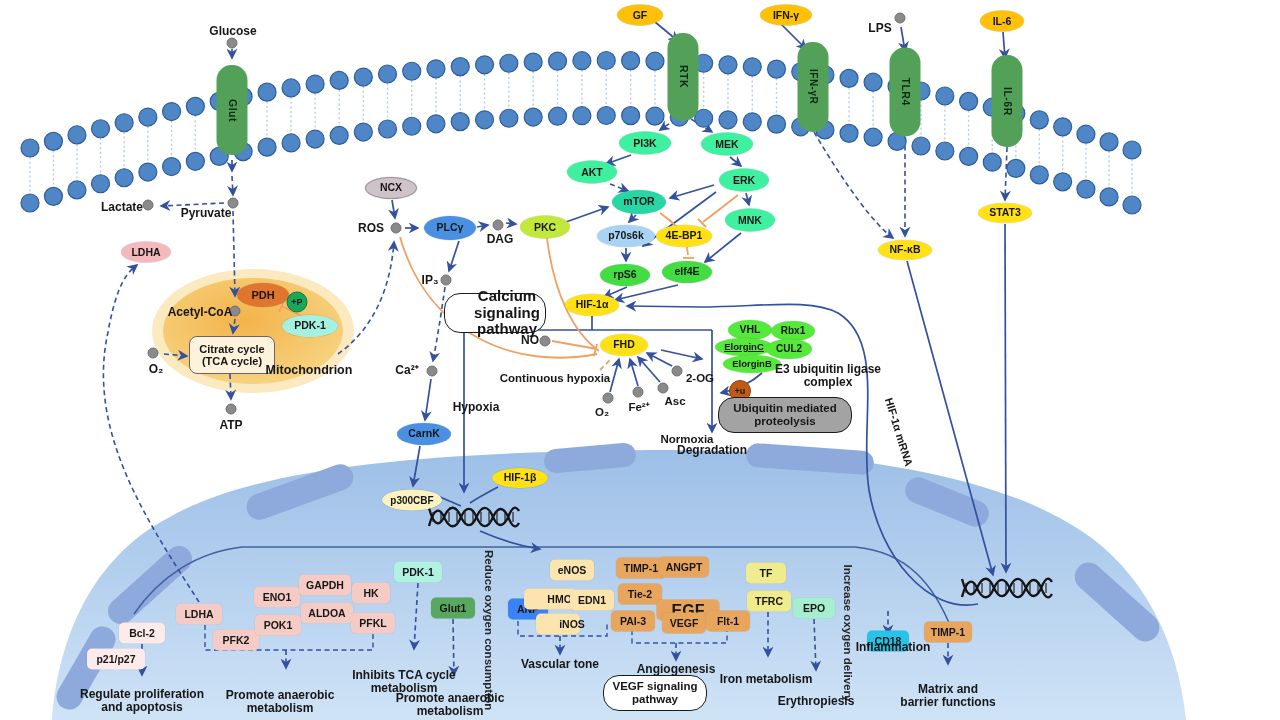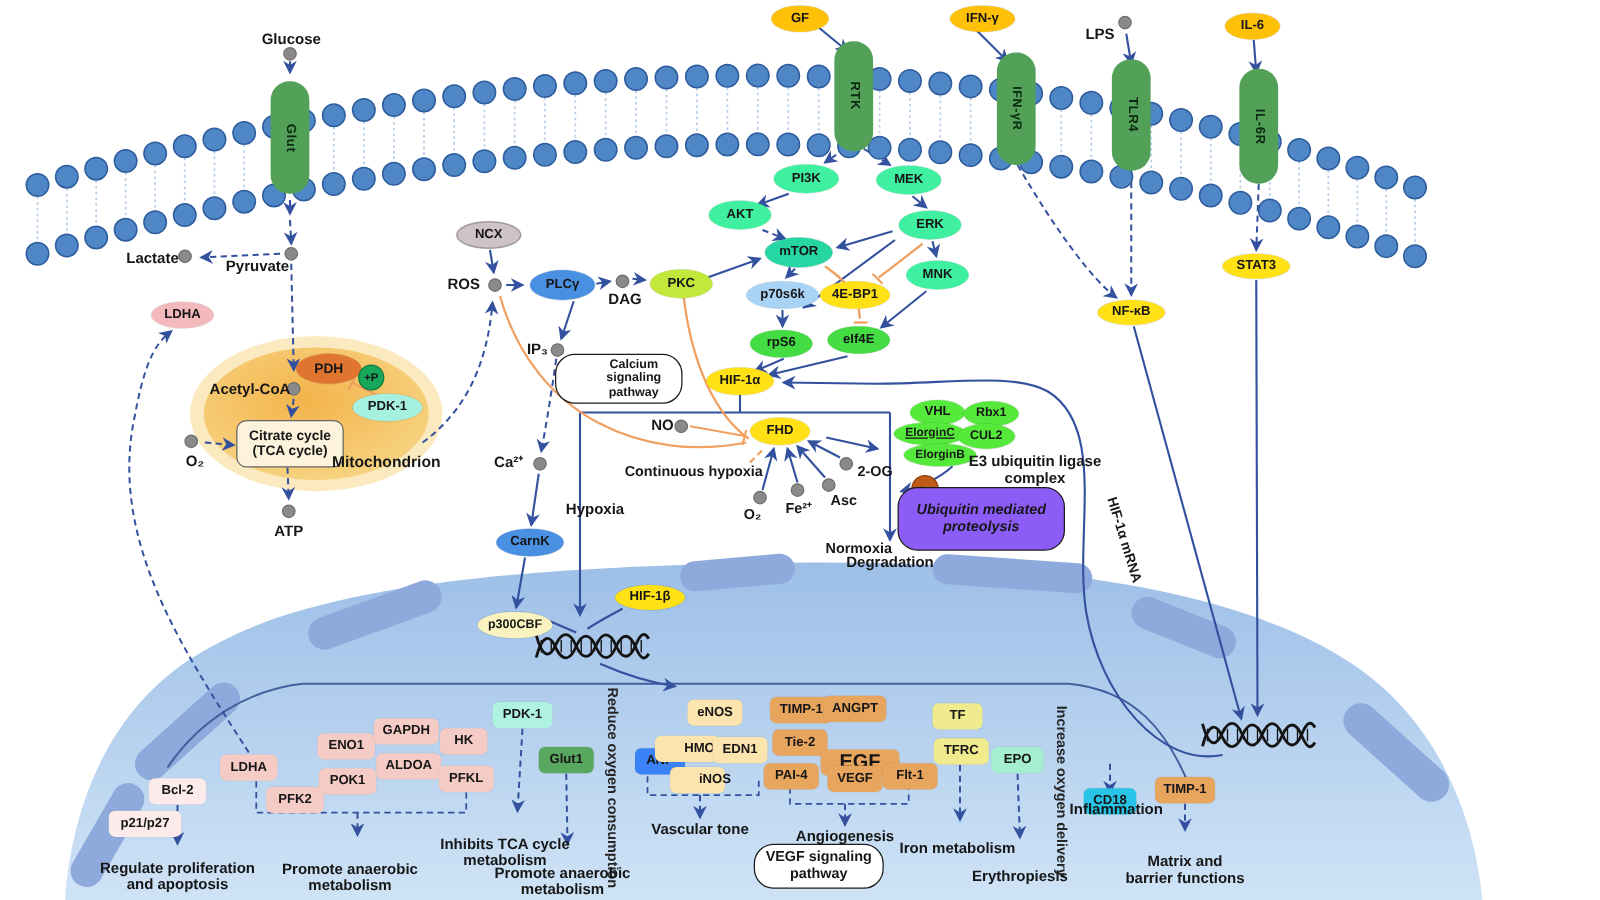--- a/index.html
+++ b/index.html
@@ -377,21 +377,21 @@
 (TCA cycle)</div>
       <div class="nd t" style="left: 156px; top: 369px; width: 26px; height: 15px; font-size: 12px;">O₂</div>
       <div class="nd t" style="left: 309px; top: 369px; width: 104px; height: 15px; font-size: 12.5px;">Mitochondrion</div>
       <div class="nd t" style="left: 231px; top: 425px; width: 36px; height: 15px; font-size: 12px;">ATP</div>
       <div class="nd e" style="left: 391px; top: 188px; width: 52px; height: 22px; background: rgb(207, 195, 202); font-size: 10.5px; border: 1px solid rgb(156, 146, 155);">NCX</div>
       <div class="nd t" style="left: 371px; top: 228px; width: 34px; height: 15px; font-size: 12px;">ROS</div>
       <div class="nd e" style="left: 450px; top: 228px; width: 52px; height: 24px; background: rgb(74, 144, 226); font-size: 10.5px;">PLCγ</div>
       <div class="nd t" style="left: 500px; top: 240px; width: 38px; height: 14px; font-size: 12px;">DAG</div>
       <div class="nd e" style="left: 545px; top: 227px; width: 50px; height: 23px; background: rgb(195, 232, 60); font-size: 10.5px;">PKC</div>
       <div class="nd t" style="left: 430px; top: 280px; width: 26px; height: 15px; font-size: 12px;">IP₃</div>
-      <div class="nd o" style="left: 495px; top: 303px; width: 102px; height: 40px; background: rgb(255, 255, 255); font-size: 10px; padding-left: 24px;">Calcium signaling
+      <div class="nd o" style="left: 495px; top: 313px; width: 102px; height: 40px; background: rgb(255, 255, 255); font-size: 15px; padding-left: 24px;">Calcium signaling
 pathway</div>
       <div class="nd e" style="left: 645px; top: 143px; width: 52px; height: 23px; background: rgb(63, 240, 161); font-size: 10.5px;">PI3K</div>
       <div class="nd e" style="left: 727px; top: 144px; width: 52px; height: 23px; background: rgb(63, 240, 161); font-size: 10.5px;">MEK</div>
       <div class="nd e" style="left: 592px; top: 172px; width: 50px; height: 23px; background: rgb(63, 240, 161); font-size: 10.5px;">AKT</div>
       <div class="nd e" style="left: 744px; top: 180px; width: 50px; height: 23px; background: rgb(63, 240, 161); font-size: 10.5px;">ERK</div>
       <div class="nd e" style="left: 639px; top: 202px; width: 54px; height: 24px; background: rgb(38, 214, 163); font-size: 10.5px;">mTOR</div>
       <div class="nd e" style="left: 750px; top: 220px; width: 50px; height: 23px; background: rgb(63, 240, 161); font-size: 10.5px;">MNK</div>
       <div class="nd e" style="left: 626px; top: 236px; width: 58px; height: 22px; background: rgb(169, 211, 245); font-size: 10.5px;">p70s6k</div>
       <div class="nd e" style="left: 684px; top: 236px; width: 56px; height: 22px; background: rgb(255, 225, 21); font-size: 10.5px;">4E-BP1</div>
       <div class="nd e" style="left: 625px; top: 275px; width: 50px; height: 22px; background: rgb(67, 221, 67); font-size: 10.5px;">rpS6</div>
@@ -406,21 +406,21 @@
       <div class="nd t" style="left: 700px; top: 378px; width: 42px; height: 14px; font-size: 11.5px;">2-OG</div>
       <div class="nd t" style="left: 687px; top: 419px; width: 66px; height: 14px; font-size: 11.5px; margin-top: 20px;">Normoxia</div>
       <div class="nd e" style="left: 750px; top: 330px; width: 44px; height: 20px; background: rgb(85, 233, 60); font-size: 10.5px;">VHL</div>
       <div class="nd e" style="left: 793px; top: 331px; width: 44px; height: 20px; background: rgb(85, 233, 60); font-size: 10px;">Rbx1</div>
       <div class="nd e" style="left: 744px; top: 347px; width: 58px; height: 18px; background: rgb(85, 233, 60); font-size: 9.5px; text-decoration: underline;">ElorginC</div>
       <div class="nd e" style="left: 789px; top: 349px; width: 46px; height: 20px; background: rgb(85, 233, 60); font-size: 10px;">CUL2</div>
       <div class="nd e" style="left: 752px; top: 364px; width: 58px; height: 18px; background: rgb(85, 233, 60); font-size: 9.5px;">ElorginB</div>
       <div class="nd t" style="left: 828px; top: 376px; width: 126px; height: 30px; font-size: 12px;">E3 ubiquitin ligase
 complex</div>
       <div class="nd c" style="left: 740px; top: 391px; width: 22px; height: 22px; background: rgb(191, 91, 22); font-size: 9px; border: 1.5px solid rgb(143, 62, 8);">+u</div>
-      <div class="nd o" style="left: 785px; top: 415px; width: 134px; height: 51px; background: #8b5cf6; font-size: 11.5px; font-style: italic;">Ubiquitin mediated
+      <div class="nd o" style="left: 785px; top: 415px; width: 134px; height: 36px; background: #a3a3a3; font-size: 11.5px;">Ubiquitin mediated
 proteolysis</div>
       <div class="nd t" style="left: 712px; top: 450px; width: 86px; height: 15px; font-size: 12px;">Degradation</div>
       <div class="nd t" style="left: 407px; top: 370px; width: 36px; height: 15px; font-size: 12px;">Ca²⁺</div>
       <div class="nd t" style="left: 476px; top: 408px; width: 58px; height: 14px; font-size: 12px;">Hypoxia</div>
       <div class="nd e" style="left: 424px; top: 434px; width: 54px; height: 22px; background: rgb(74, 144, 226); font-size: 10.5px;">CarnK</div>
       <div class="nd e" style="left: 412px; top: 500px; width: 60px; height: 21px; background: rgb(250, 243, 192); font-size: 10px;">p300CBF</div>
       <div class="nd e" style="left: 520px; top: 478px; width: 56px; height: 20px; background: rgb(255, 225, 21); font-size: 10.5px;">HIF-1β</div>
       <div class="nd e" style="left: 905px; top: 250px; width: 54px; height: 20px; background: rgb(255, 225, 21); font-size: 10.5px;">NF-κB</div>
       <div class="nd e" style="left: 1005px; top: 213px; width: 54px; height: 20px; background: rgb(255, 225, 21); font-size: 10.5px;">STAT3</div>
       <div class="nd t" style="left: 899px; top: 432px; width: 92px; height: 14px; font-size: 11px; transform: translate(-50%, -50%) rotate(73deg);">HIF-1α mRNA</div>
@@ -439,21 +439,21 @@
       <div class="nd v" style="left: 489px; top: 630px; width: 26px; height: 190px; font-size: 11.5px;">Reduce oxygen consumption</div>
       <div class="nd b" style="left: 528px; top: 570px; width: 40px; height: 21px; background: #3b82f6; font-size: 10.5px; margin-top: 39px;">ANP</div>
       <div class="nd b" style="left: 572px; top: 570px; width: 44px; height: 21px; background: rgb(251, 228, 174); font-size: 10.5px;">eNOS</div>
       <div class="nd b" style="left: 550px; top: 599px; width: 52px; height: 21px; background: rgb(251, 228, 174); font-size: 10.5px; padding-left: 32px;">HMOX1</div>
       <div class="nd b" style="left: 592px; top: 600px; width: 44px; height: 21px; background: rgb(251, 228, 174); font-size: 10.5px;">EDN1</div>
       <div class="nd b" style="left: 558px; top: 624px; width: 44px; height: 21px; background: rgb(251, 228, 174); font-size: 10.5px; padding-left: 28px;">iNOS</div>
       <div class="nd b" style="left: 641px; top: 568px; width: 50px; height: 21px; background: rgb(232, 165, 94); font-size: 10.5px;">TIMP-1</div>
       <div class="nd b" style="left: 684px; top: 567px; width: 50px; height: 21px; background: rgb(232, 165, 94); font-size: 10.5px;">ANGPT</div>
       <div class="nd b" style="left: 640px; top: 594px; width: 44px; height: 21px; background: rgb(232, 165, 94); font-size: 10.5px;">Tie-2</div>
       <div class="nd b" style="left: 688px; top: 596px; width: 63px; height: 21px; background: rgb(232, 165, 94); font-size: 16px; margin-top: 14px;">EGF</div>
-      <div class="nd b" style="left: 633px; top: 621px; width: 44px; height: 21px; background: rgb(232, 165, 94); font-size: 10.5px;">PAI-4</div>
+      <div class="nd b" style="left: 633px; top: 621px; width: 44px; height: 21px; background: rgb(232, 165, 94); font-size: 10.5px;">PAI-3</div>
       <div class="nd b" style="left: 684px; top: 623px; width: 44px; height: 21px; background: rgb(232, 165, 94); font-size: 10.5px;">VEGF</div>
       <div class="nd b" style="left: 728px; top: 621px; width: 44px; height: 21px; background: rgb(232, 165, 94); font-size: 10.5px;">Flt-1</div>
       <div class="nd b" style="left: 766px; top: 573px; width: 40px; height: 21px; background: rgb(240, 236, 142); font-size: 10.5px;">TF</div>
       <div class="nd b" style="left: 769px; top: 601px; width: 44px; height: 21px; background: rgb(240, 236, 142); font-size: 10.5px;">TFRC</div>
       <div class="nd b" style="left: 814px; top: 608px; width: 42px; height: 21px; background: rgb(165, 238, 208); font-size: 10.5px;">EPO</div>
       <div class="nd v" style="left: 848px; top: 633px; width: 26px; height: 175px; font-size: 11.5px;">Increase oxygen delivery</div>
       <div class="nd b" style="left: 888px; top: 600px; width: 42px; height: 21px; background: rgb(39, 196, 232); font-size: 10.5px; margin-top: 41px;">CD18</div>
       <div class="nd b" style="left: 948px; top: 632px; width: 48px; height: 21px; background: rgb(232, 165, 94); font-size: 10.5px;">TIMP-1</div>
       <div class="nd t" style="left: 893px; top: 648px; width: 90px; height: 14px; font-size: 12px;">Inflammation</div>
       <div class="nd t" style="left: 560px; top: 664px; width: 96px; height: 15px; font-size: 12px;">Vascular tone</div>

